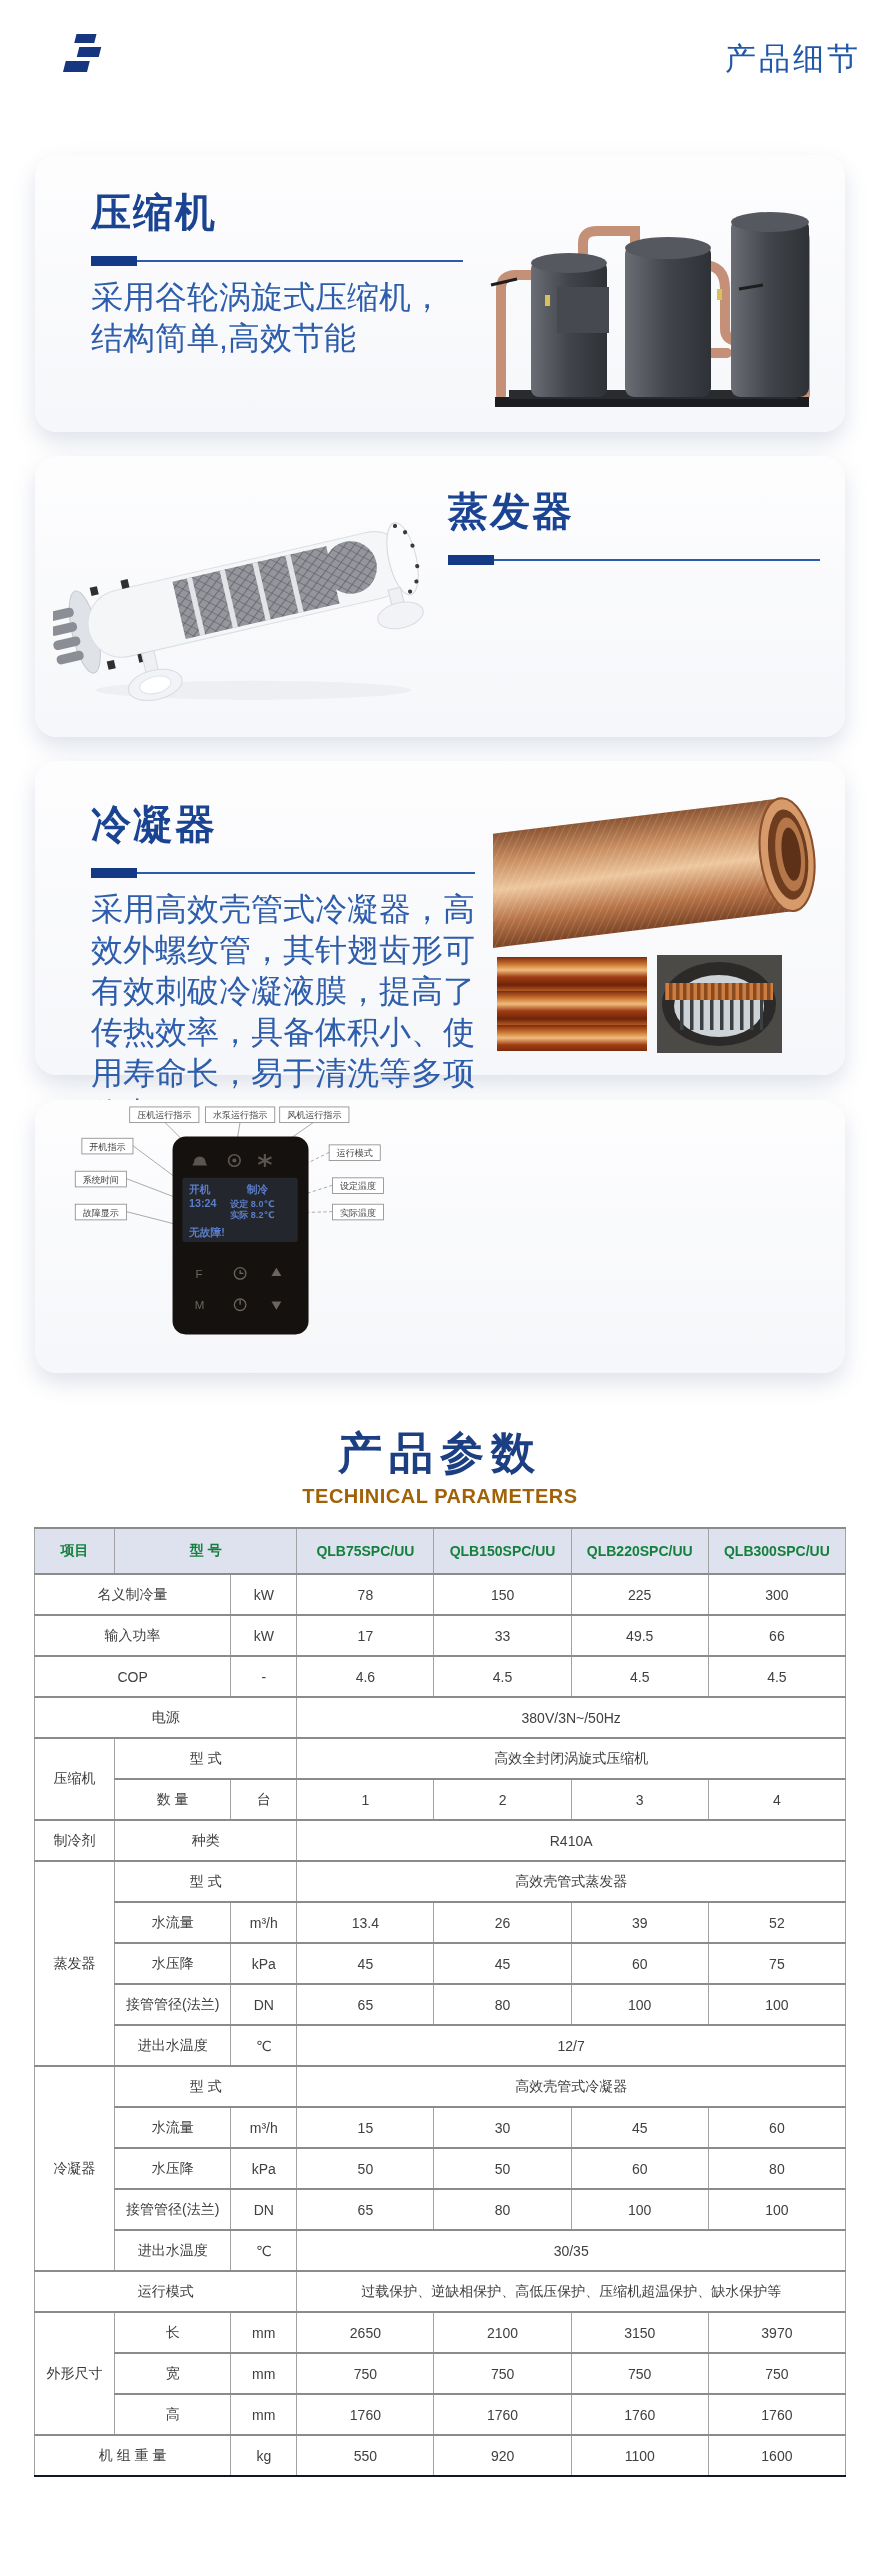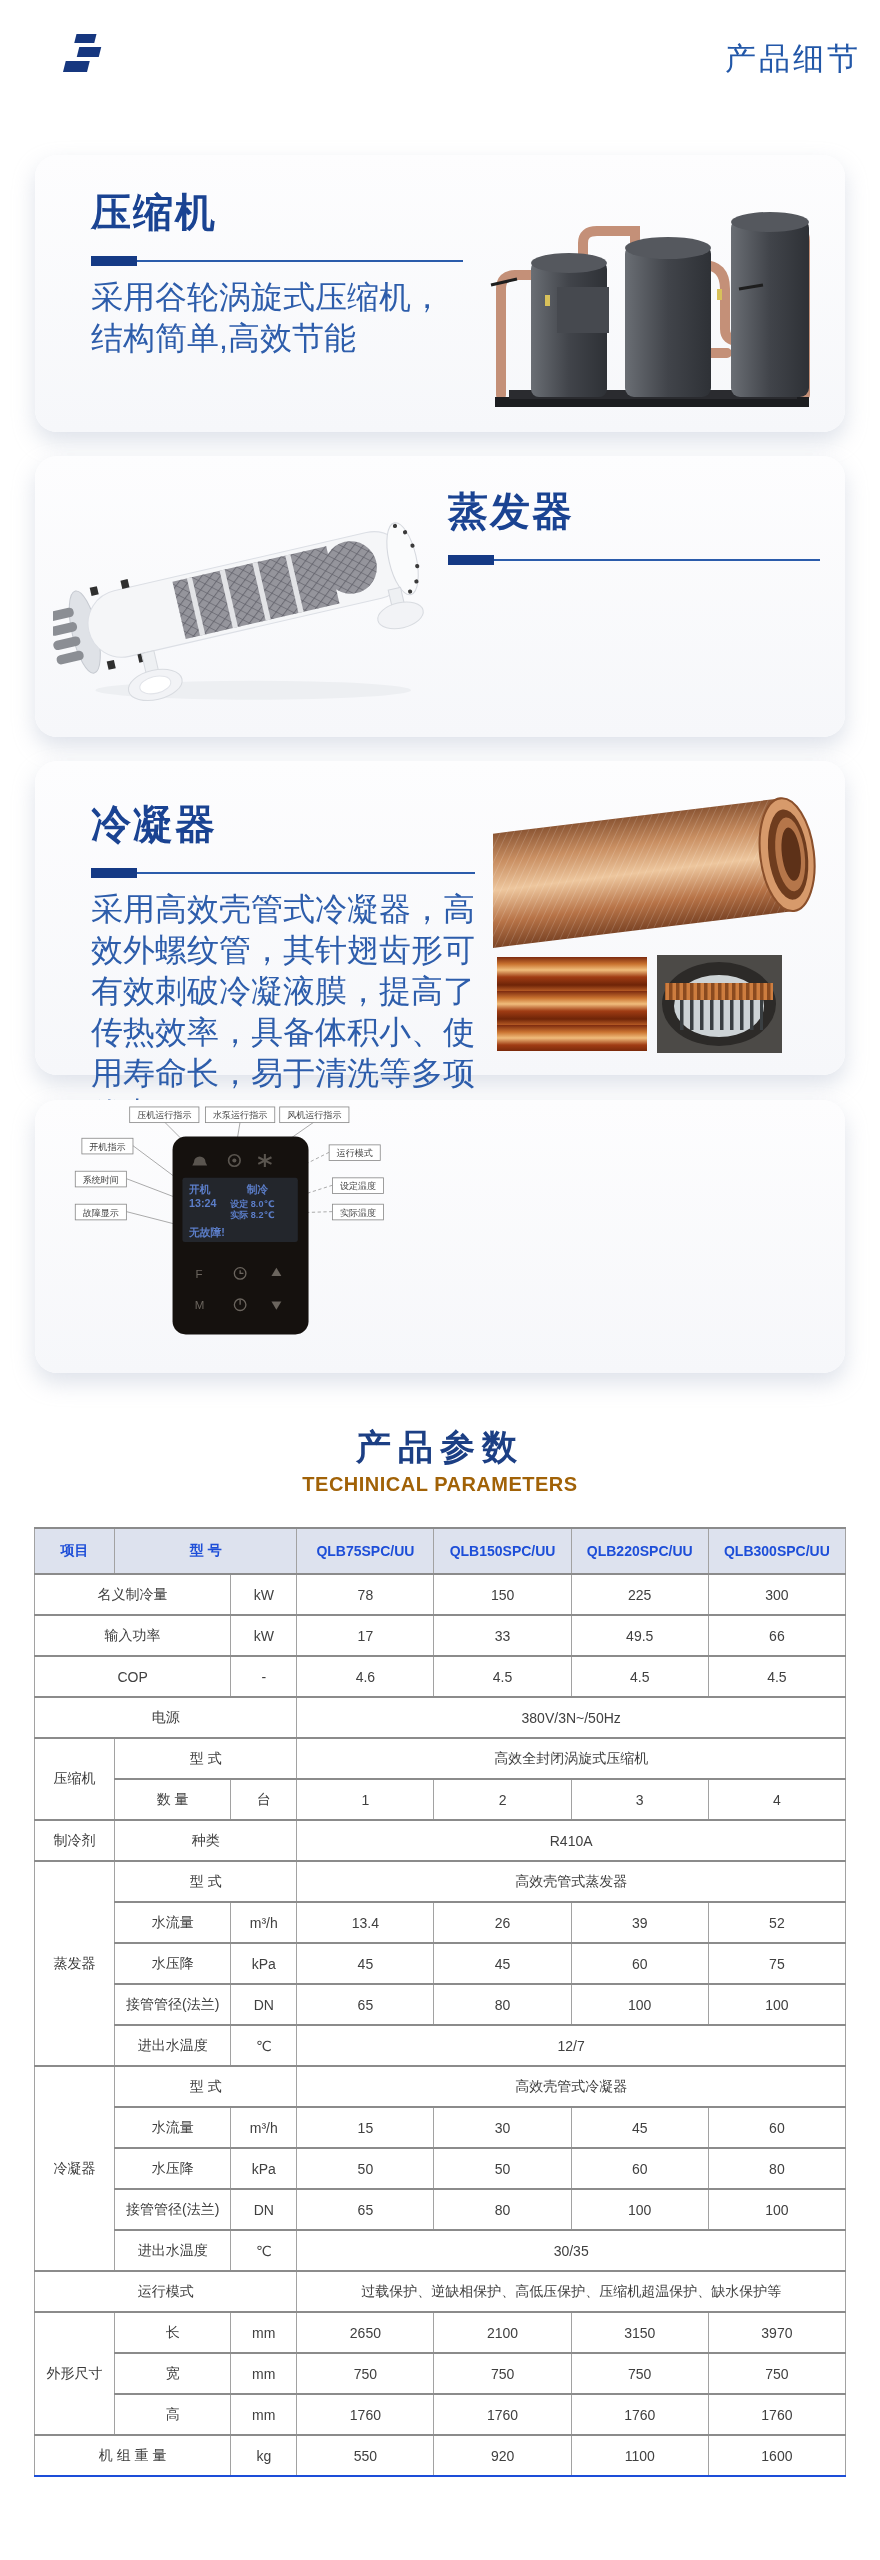--- a/index.html
+++ b/index.html
@@ -31,31 +31,31 @@
   .c3-text{position:absolute;left:56px;top:36px;width:384px;}
   .c3-img-main{position:absolute;left:458px;top:26px;}
   .c3-img-closeup{position:absolute;left:462px;top:196px;width:150px;height:94px;
     background:repeating-linear-gradient(180deg,#7c2a0f 0px,#c9722f 7px,#f0bd7c 13px,#a03c14 20px,#6e2408 28px,#b55a24 34px);}
   .c3-img-end{position:absolute;left:622px;top:194px;}
   .c4-img{position:absolute;left:22px;top:2px;}
   .c4-text{position:absolute;left:415px;top:30px;width:380px;}
   .spaced{letter-spacing:5px;}
   
   .params{position:absolute;top:1424px;left:0;width:880px;text-align:center;}
-  .params-cn{font-size:35px;color:#1c3f84;letter-spacing:7px;font-weight:600;}
+  .params-cn{font-size:44px;color:#1c3f84;letter-spacing:7px;font-weight:600;}
   .params-en{margin-top:2px;font-size:20px;color:#a16207;font-weight:bold;letter-spacing:0.5px;}
   
   .spec{position:absolute;top:1527px;left:34px;width:812px;border-collapse:collapse;
     table-layout:fixed;font-size:14px;color:#404040;}
   .spec th,.spec td{border:1px solid #a2a2a2;border-top:2px solid #8b8b8b;
     text-align:center;vertical-align:middle;padding:0 3px;}
-  .spec th{height:44px;background:#dde2ee;color:#1d4ed8;font-weight:bold;
+  .spec th{height:44px;background:#dde2ee;color:#15803d;font-weight:bold;
     border-bottom:2px solid #8b8b8b;}
   .spec td{height:39px;}
-  .spec tr:last-child td{border-bottom:2px solid #1d4ed8;}
+  .spec tr:last-child td{border-bottom:2px solid #0f172a;}
   .groupc{color:#3a3a3a;}
 </style>
 </head>
 <body>
 
 <div class="top-bar">
   <span class="brand-logo">
     <svg width="42" height="46" viewBox="0 0 42 46">
       <g transform="skewX(-14)" fill="#16377f">
         <rect x="16" y="2" width="20" height="9"></rect>

